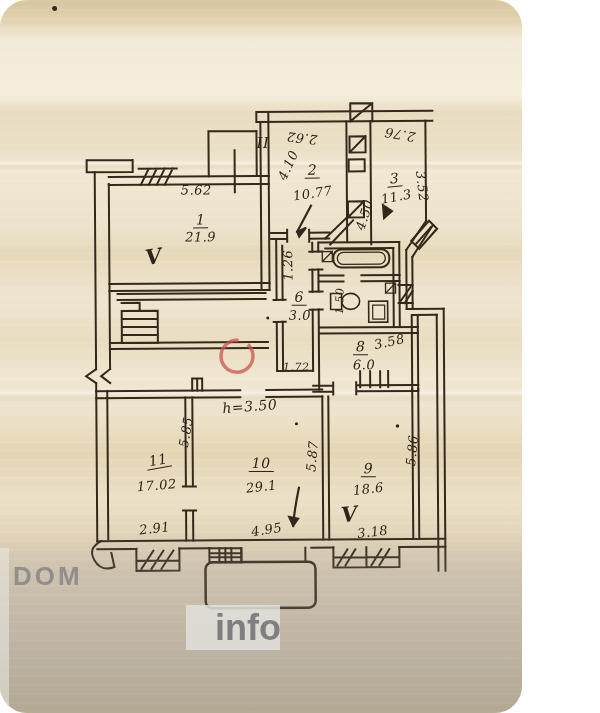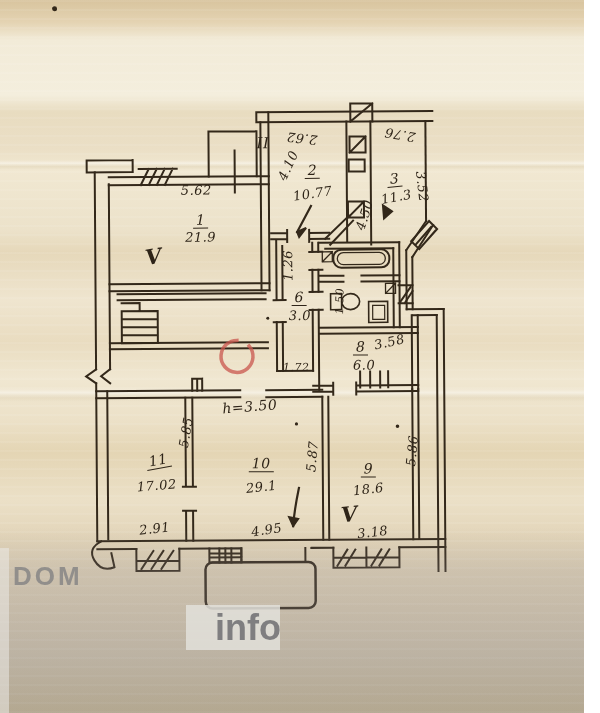--- a/index.html
+++ b/index.html
@@ -1,17 +1,17 @@
 <!DOCTYPE html>
 <html><head>
 <meta charset="utf-8">
 <style>
   html,body{margin:0;padding:0;}
-  .stage{position:relative;width:584px;height:713px;overflow:hidden;
-    font-family:"DejaVu Serif",serif;}
+  .stage{position:relative;width:522px;height:713px;overflow:hidden;
+    font-family:"DejaVu Serif",serif;border-radius:27px;}
   .paper{position:absolute;inset:0;
     background:
       repeating-linear-gradient(180deg, rgba(255,255,255,.07) 0 2px, rgba(0,0,0,0) 2px 9px),
       linear-gradient(180deg,
         #d8c49e 0px,#e4d3b2 22px,#f2ebd8 40px,#f4eedd 95px,
         #e8dcc0 112px,#ebdfc6 150px,#f1e8d2 168px,#ece2ca 230px,
         #e6d8ba 252px,#efe5cf 300px,#e9dcc0 342px,#f0e7d1 378px,
         #ece1c8 420px,#e4d5b4 452px,#ebe0c7 500px,#e2d4b8 540px,
         #ddcfb4 575px,#d8cab0 610px,#d2c5ac 655px,#c9b995 713px);}
   .crease1{position:absolute;left:0;top:160px;width:600px;height:10px;

